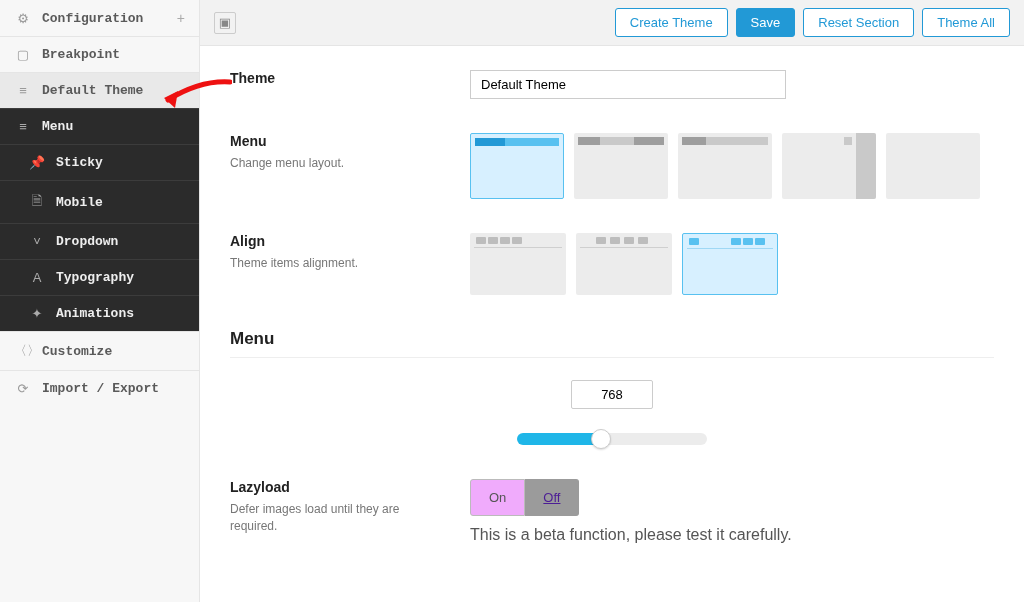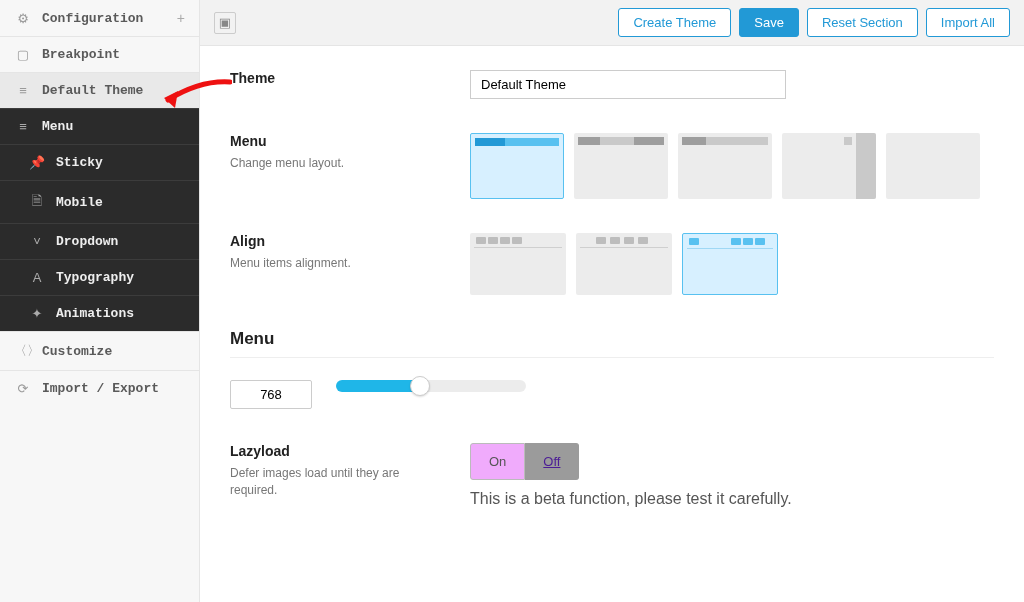--- a/index.html
+++ b/index.html
@@ -166,21 +166,21 @@
     
     .section-title {
       font-size: 17px;
       font-weight: 700;
       color: #222;
       margin: 8px 0 22px;
       border-bottom: 1px solid #eee;
       padding-bottom: 8px;
     }
     
-    .bp-row { display:flex; gap: 24px; }
+    .bp-row { display:flex; align-items:center; gap: 24px; flex-direction: column; }
     .num-input {
       width: 82px;
       text-align: center;
       padding: 6px 8px;
       border: 1px solid #ccc;
       border-radius: 2px;
       font-size: 13px;
     }
     .slider {
       width: 190px; height: 12px; border-radius: 7px;
@@ -279,21 +279,21 @@
   <div class="main">
 
     <div class="topbar">
       <div class="left-tool">
         <span>▣</span>
       </div>
       <div class="spacer"></div>
       <button class="btn">Create Theme</button>
       <button class="btn primary">Save</button>
       <button class="btn">Reset Section</button>
-      <button class="btn">Import All</button>
+      <button class="btn">Theme All</button>
     </div>
 
     <div class="content">
 
       <div class="field-row">
         <div class="field-info">
           <h4>Theme</h4>
         </div>
         <div class="field-ctrl">
           <input class="text-input" value="Default Theme" style="">
@@ -325,21 +325,21 @@
               <div style="position:absolute;right:24px;top:4px;width:8px;height:8px;background:#c9c9c9;"></div>
             </div>
             <div class="thumb"></div>
           </div>
         </div>
       </div>
 
       <div class="field-row">
         <div class="field-info">
           <h4>Align</h4>
-          <p>Menu items alignment.</p>
+          <p>Theme items alignment.</p>
         </div>
         <div class="field-ctrl">
           <div class="thumb-row">
             <div class="align-thumb">
               <div class="baseline"></div>
               <span class="pill" style="left:6px;"></span>
               <span class="pill" style="left:18px;"></span>
               <span class="pill" style="left:30px;"></span>
               <span class="pill" style="left:42px;"></span>
             </div>

